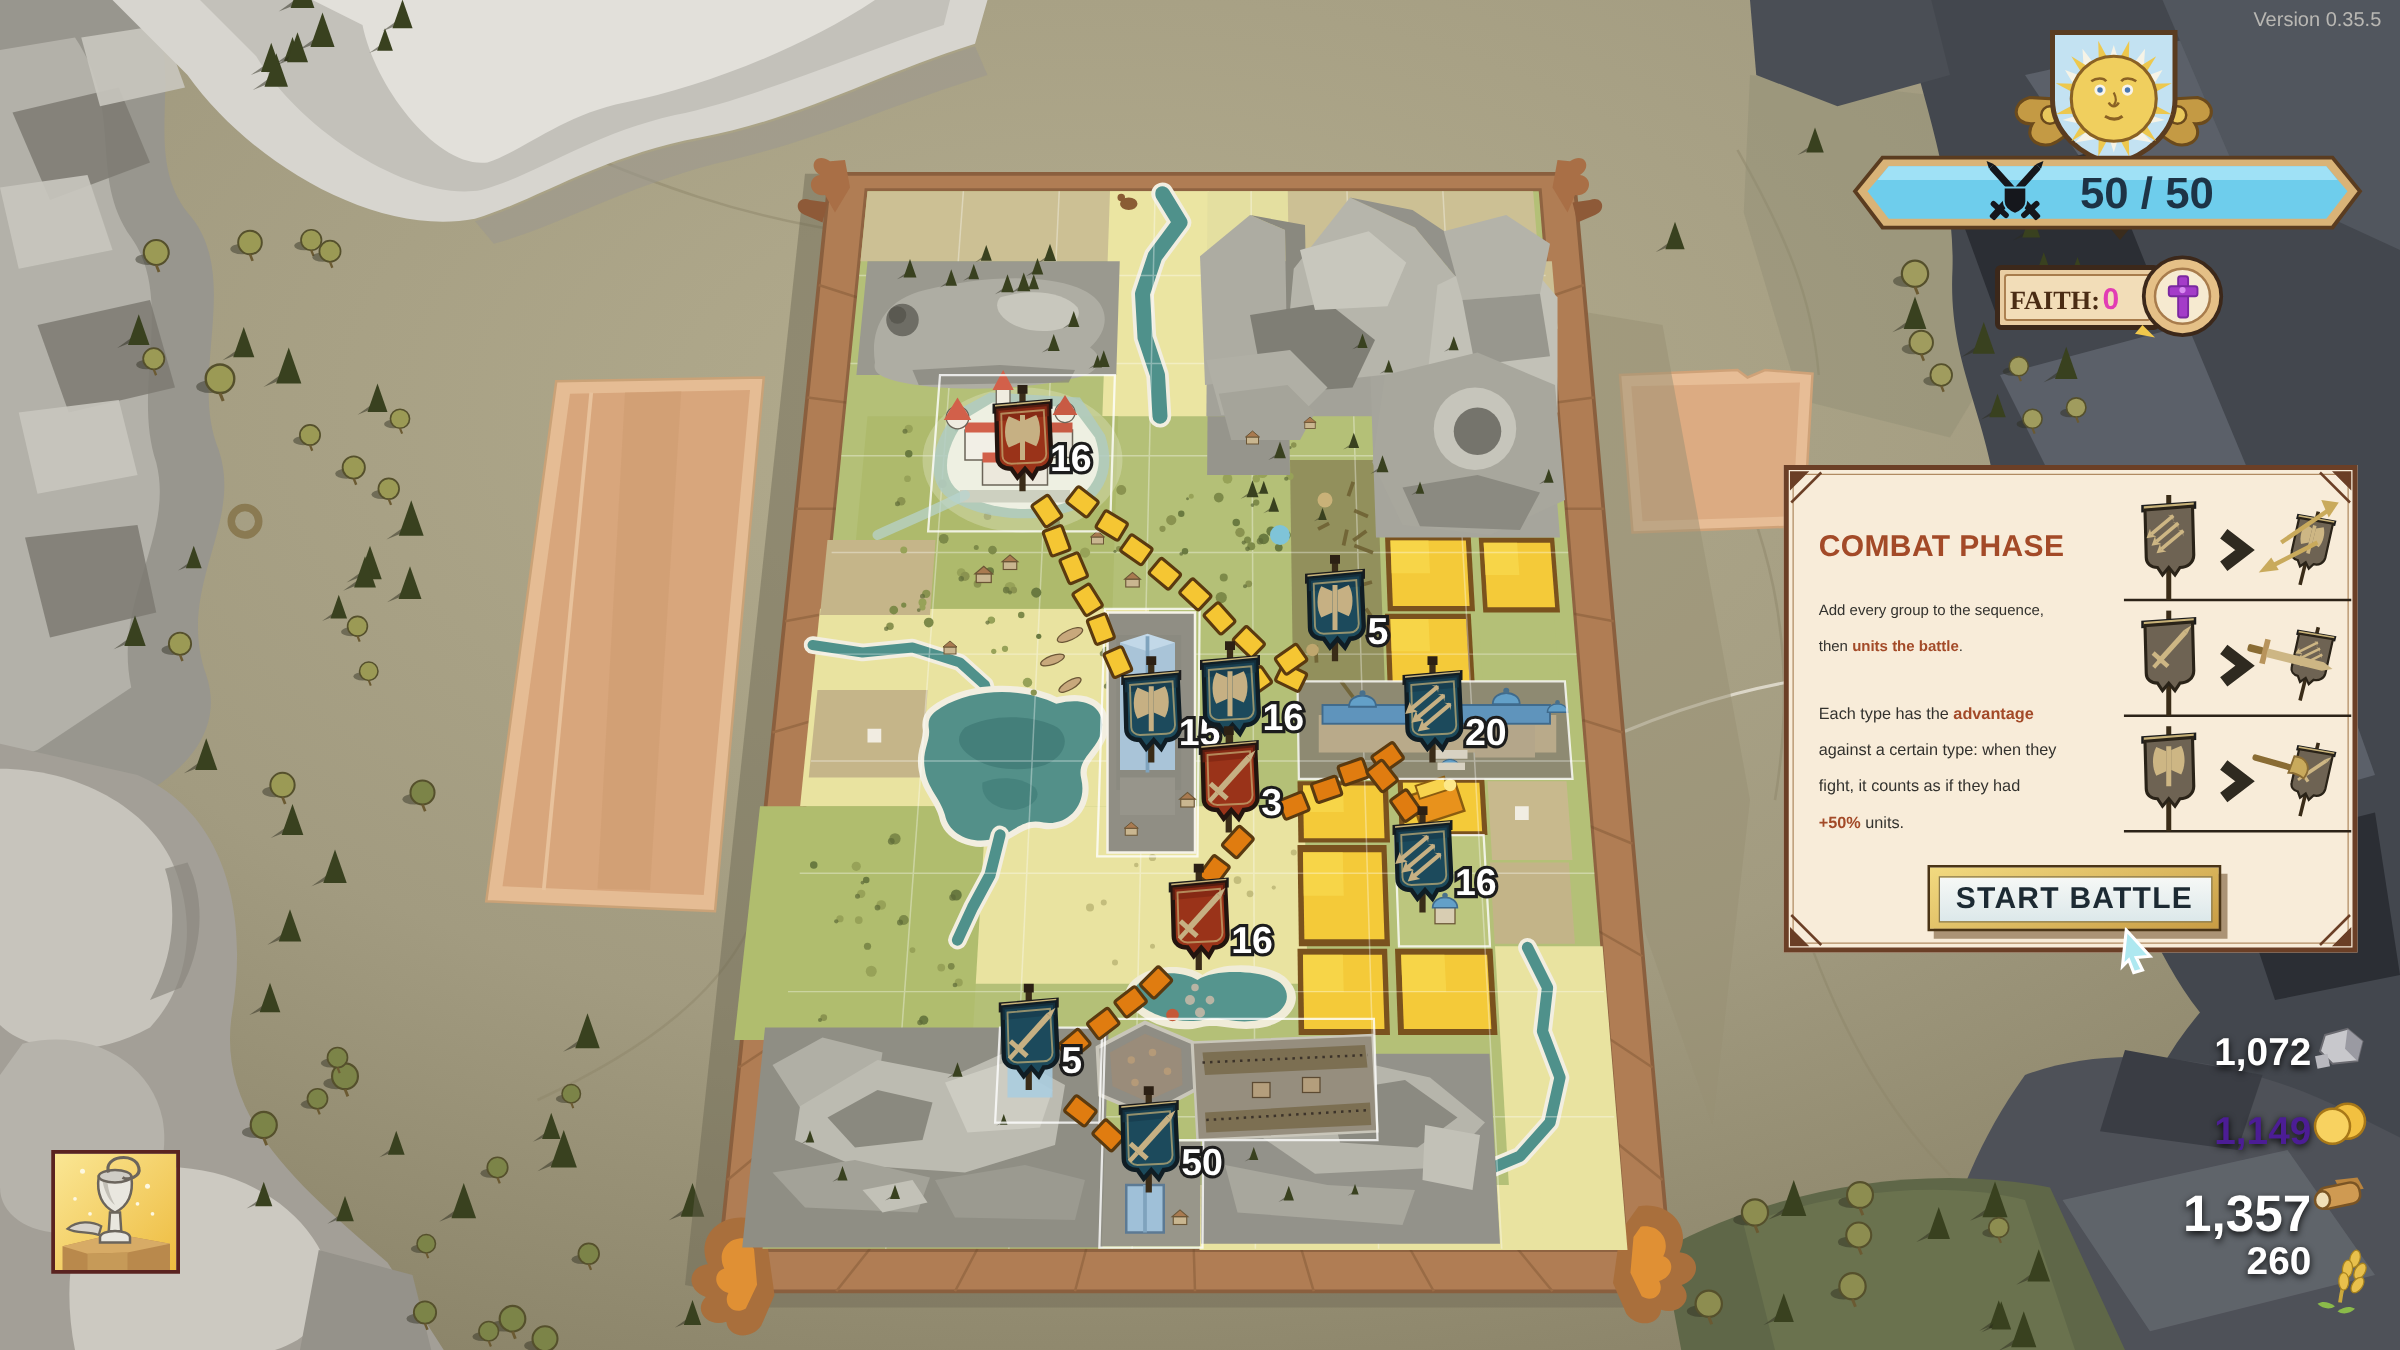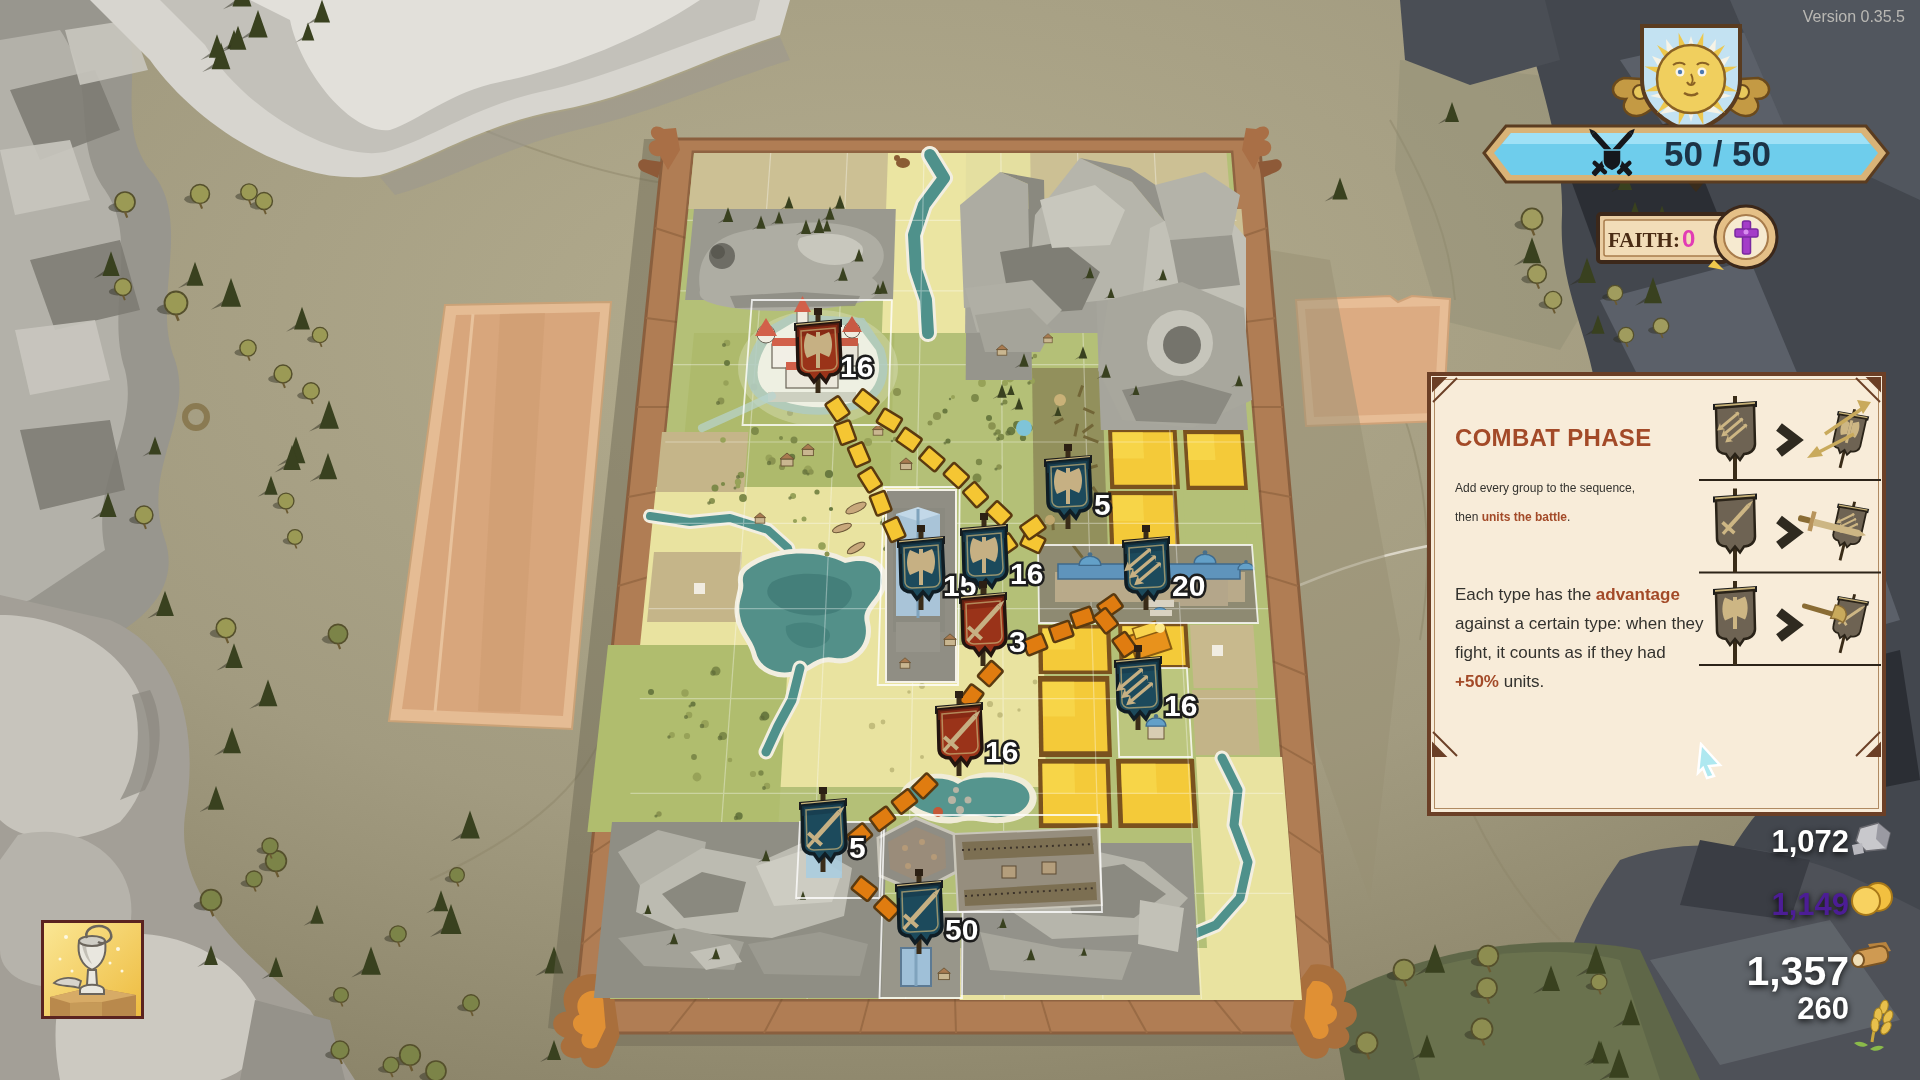--- a/index.html
+++ b/index.html
@@ -1460,40 +1460,40 @@
 <g fill="#a43cc8" stroke="#7a28a0" stroke-width="1.5">
 <rect x="148.5" y="23" width="8" height="33" rx="2"></rect>
 <rect x="141" y="31" width="23" height="8" rx="2"></rect>
 </g>
 <circle cx="152" cy="34" r="2.5" fill="#d88cf0"></circle>
 <text x="14" y="49" font-family="Liberation Serif, serif" font-size="21" font-weight="bold" fill="#4a2c14">FAITH:</text>
 <text x="88" y="49" font-size="24" font-weight="bold" fill="#e23cb4">0</text>
 <path d="M 120 62 L 130 72 L 114 69 Z" fill="#f0c84c"></path>
 </svg>
 
-<div class="abs" style="left:1427px;top:372px;width:459px;height:444px;background:#f8ecd9;border:4px solid #6b3f26;box-sizing:border-box;">
+<div class="abs" style="left:1427px;top:372px;width:459px;height:390px;background:#f8ecd9;border:4px solid #6b3f26;box-sizing:border-box;">
 <div class="abs" style="left:3px;top:3px;right:3px;bottom:3px;border:1px solid #b08a62;"></div>
 <svg class="abs" style="left:0;top:0;" width="451" height="382" viewBox="0 0 451 382">
 <g stroke="#6b3f26" stroke-width="2" fill="#6b3f26">
 <path d="M 2 26 L 26 2" fill="none"></path>
           <path d="M 2 2 L 14 2 L 2 14 Z"></path>
 <path d="M 425 2 L 449 26" fill="none"></path>
           <path d="M 437 2 L 449 2 L 449 14 Z"></path>
 <path d="M 2 356 L 26 380" fill="none"></path>
           <path d="M 2 368 L 2 380 L 14 380 Z"></path>
 <path d="M 425 380 L 449 356" fill="none"></path>
           <path d="M 449 368 L 449 380 L 437 380 Z"></path>
 </g>
 </svg>
 
 <div class="abs" style="left:24px;top:48px;font-size:24px;font-weight:bold;letter-spacing:0.3px;color:#a34a28;">COMBAT PHASE</div>
 
 <div class="abs" style="left:24px;top:98px;font-size:12px;line-height:29px;color:#33322e;white-space:nowrap;">Add every group to the sequence,<br>then <b style="color:#a34a28;">units the battle</b>.</div>
 
-<div class="abs" style="left:24px;top:180px;font-size:17px;line-height:29px;color:#33322e;white-space:nowrap;margin-top:24px;">Each type has the <b style="color:#a34a28;">advantage</b><br>against a certain type: when they<br>fight, it counts as if they had<br><b style="color:#a34a28;">+50%</b> units.</div>
+<div class="abs" style="left:24px;top:180px;font-size:13px;line-height:29px;color:#33322e;white-space:nowrap;">Each type has the <b style="color:#a34a28;">advantage</b><br>against a certain type: when they<br>fight, it counts as if they had<br><b style="color:#a34a28;">+50%</b> units.</div>
 
 <svg class="abs" style="left:268px;top:18px;" width="186" height="300" viewBox="0 0 186 300">
 <g transform="translate(0,0.0)">
           <line x1="0" y1="86" x2="182" y2="86" stroke="#2c2318" stroke-width="2"></line>
           <g transform="translate(36,12)">
             <g>
               <rect x="-2" y="-10" width="4" height="84" fill="#3a2c18"></rect>
               <path d="M -22 -2 L 22 -5 L 22 1 L -22 4 Z" fill="#1c1c1c"></path>
               <path d="M -20 -1 L 20 -4 L 20 -1 L -20 2 Z" fill="#c8b278"></path>
               <path d="M -19 2 L 19 -1 L 20 38 C 20 44 15 48 9 48 L 5 54 L 0 48 L -5 54 L -9 48 C -14 48 -18 45 -18 40 Z" fill="#6e6353" stroke="#2a2318" stroke-width="2.5"></path>
@@ -1619,20 +1619,26 @@
               </g>
             </g>
           </g>
           <g transform="rotate(16 128 34)">
             <rect x="102" y="31" width="36" height="5" rx="2" fill="#8a6c34"></rect>
             <path d="M 134 24 C 144 22 150 29 146 39 C 141 37 136 37 133 38 Z" fill="#c9aa5c" stroke="#8a6c34" stroke-width="1.5"></path>
           </g>
         </g>
 </svg>
 
+<div class="abs" style="left:111px;top:316px;width:240px;height:58px;">
+<div class="abs" style="left:5px;top:7px;width:235px;height:52px;background:#6b4a22;opacity:0.55;"></div>
+<div class="abs" style="left:0;top:0;width:235px;height:53px;background:linear-gradient(160deg,#f2da80,#c89c44);border:2px solid #4a3416;box-sizing:border-box;"></div>
+<div class="abs" style="left:9px;top:9px;width:217px;height:35px;background:linear-gradient(#f6f8f6,#dce8ea);border:1px solid #8a7a4c;"></div>
+<div class="abs" style="left:0;top:13px;width:235px;text-align:center;font-size:24px;font-weight:bold;letter-spacing:1px;color:#1c2a33;">START BATTLE</div>
+</div>
 
 <svg class="abs" style="left:264px;top:366px;" width="30" height="38" viewBox="0 0 30 38">
 <path d="M 6 2 L 25 23 L 14 24 L 19 34 L 12 36 L 8 26 L 3 31 Z" fill="#aee8f0" stroke="#ffffff" stroke-width="2.5"></path>
 </svg>
 </div>
 
 <div class="abs" style="right:71px;top:824px;font-size:31px;font-weight:bold;color:#ffffff;text-shadow:0 2px 6px rgba(0,0,0,0.9);margin-left:20px;">1,072</div>
 
 <div class="abs" style="right:71px;top:887px;font-size:31px;font-weight:bold;color:#4c1d95;text-shadow:0 2px 6px rgba(0,0,0,0.9);">1,149</div>
 

